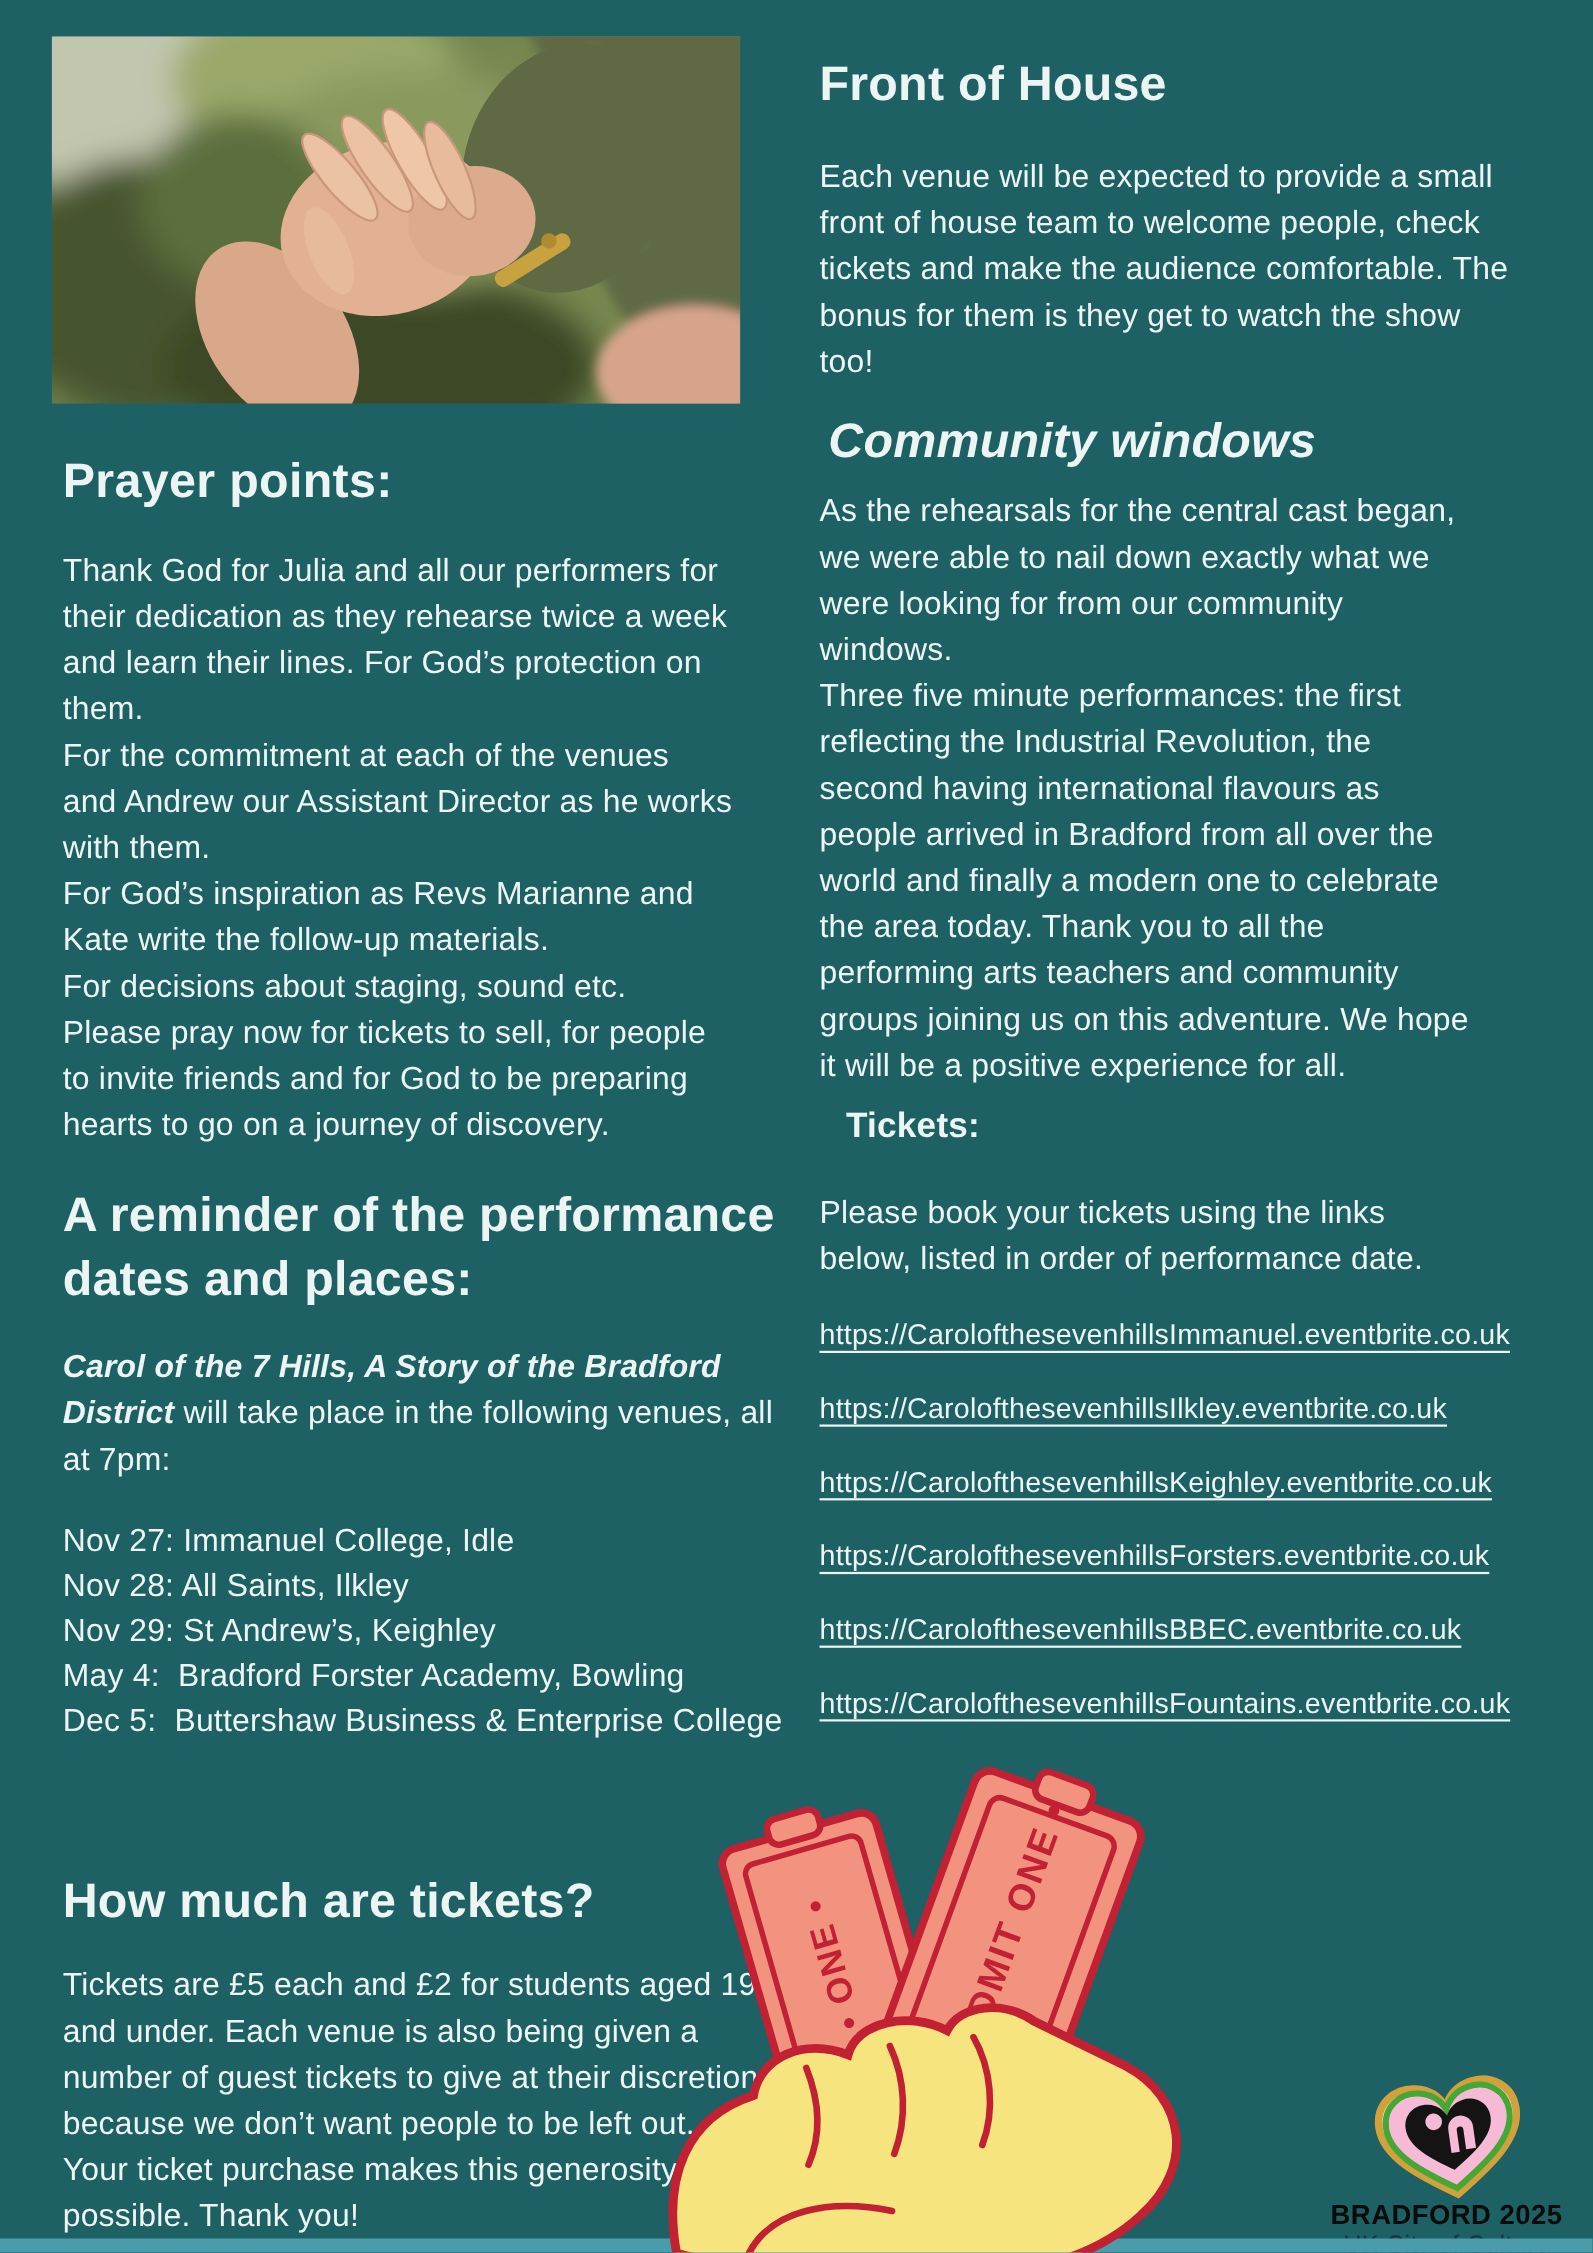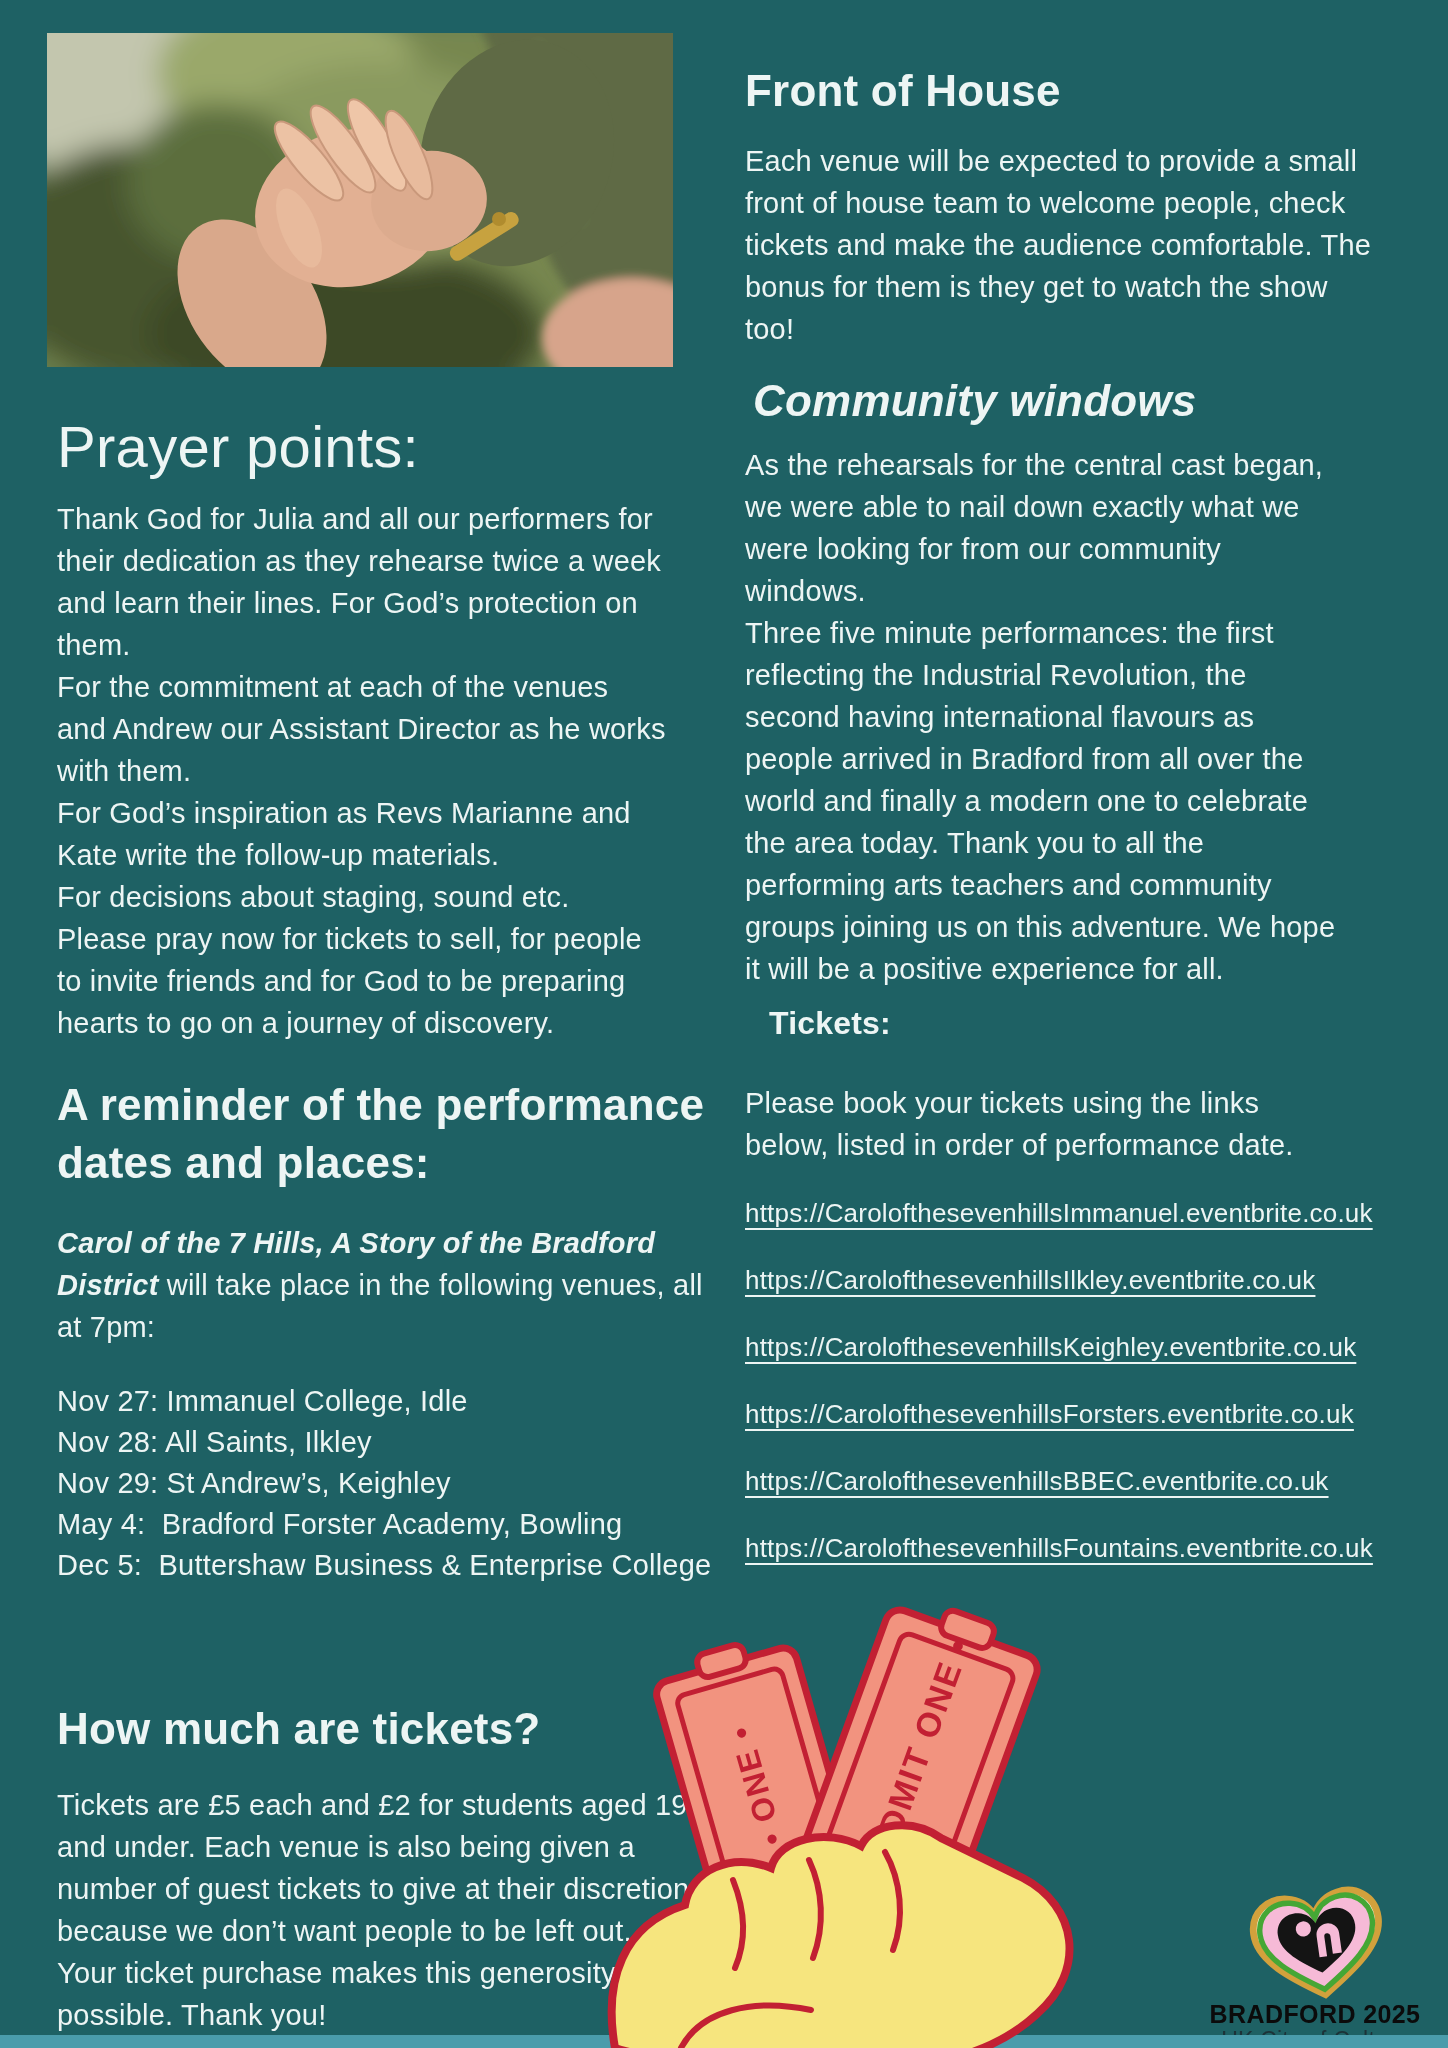--- a/index.html
+++ b/index.html
@@ -2,21 +2,21 @@
 <html><head>
 <meta charset="utf-8">
 <style>
   html,body{margin:0;padding:0;}
   body{
     width:1448px;height:2048px;position:relative;overflow:hidden;
     background:#1E6164;color:#EDF5F4;
     font-family:"Liberation Sans", sans-serif;
   }
   .abs{position:absolute;}
-  .h1{font-size:58px;font-weight:400;letter-spacing:.3px;}
+  .h1{font-size:44px;font-weight:700;letter-spacing:.3px;}
   .h2{font-size:44px;font-weight:700;letter-spacing:.2px;line-height:58px;white-space:pre-line;}
   .bodytxt{font-size:29px;line-height:42px;white-space:pre-line;letter-spacing:.2px;}
   .venue-line{font-size:29px;line-height:41px;white-space:pre-wrap;letter-spacing:.2px;}
   .em{font-weight:700;font-style:italic;}
   .link{
     display:block;font-size:26px;line-height:34px;margin-bottom:33px;
     color:#EDF5F4;text-decoration:underline;text-underline-offset:6px;
     letter-spacing:.2px;cursor:pointer;
   }
   #photo{left:47px;top:33px;width:626px;height:334px;overflow:hidden;}
@@ -105,21 +105,21 @@
 
 <div class="abs h2" style="left:57px;top:1700px;">How much are tickets?</div>
 
 <div class="abs bodytxt" style="left:57px;top:1784px;width:760px;">Tickets are £5 each and £2 for students aged 19
 and under. Each venue is also being given a
 number of guest tickets to give at their discretion
 because we don’t want people to be left out.
 Your ticket purchase makes this generosity
 possible. Thank you!</div>
 
-<div class="abs h2" style="left:745px;top:62px;">Front of House</div>
+<div class="abs h2" style="left:745px;top:48px;">Front of House</div>
 
 <div class="abs bodytxt" style="left:745px;top:140px;width:720px;">Each venue will be expected to provide a small
 front of house team to welcome people, check
 tickets and make the audience comfortable. The
 bonus for them is they get to watch the show
 too!</div>
 
 <div class="abs h2" style="left:753px;top:372px;font-style:italic;">Community windows</div>
 
 <div class="abs bodytxt" style="left:745px;top:444px;width:720px;">As the rehearsals for the central cast began,

